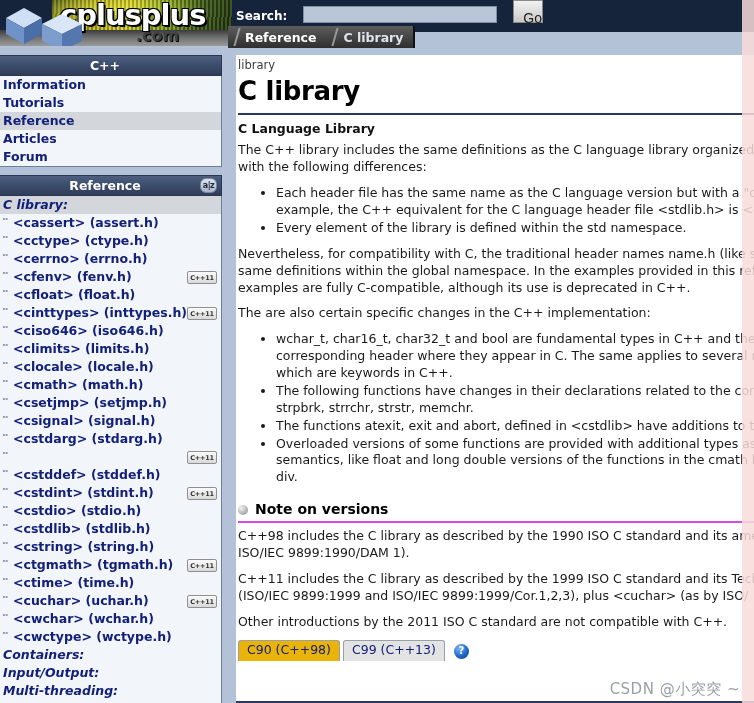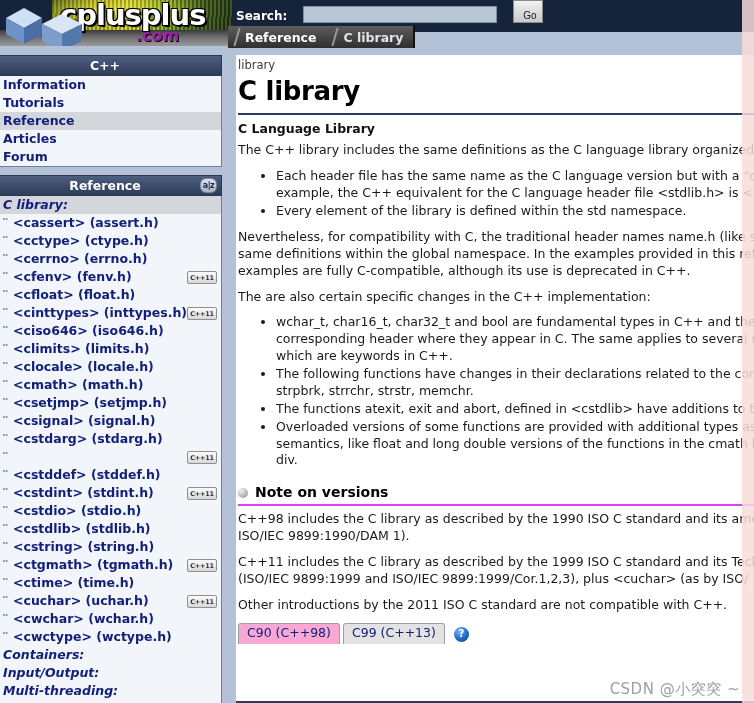--- a/index.html
+++ b/index.html
@@ -24,21 +24,21 @@
   .search-label {
     color: #ffffff; font-size: 12px; font-weight: bold;
     font-family: "DejaVu Sans", "Liberation Sans", sans-serif;
   }
   .search-input {
     width: 188px; height: 15px;
     background: #b9c6d8; border: 1px solid #7d8ea5;
     font-size: 11px; padding: 0 2px; color: #111;
   }
   .search-go {
-    width: 30px; height: 23px; font-size: 10px;
+    width: 30px; height: 23px; font-size: 14px;
     background: linear-gradient(#f2f2f2,#c9c9c9);
     border: 1px solid #8a8a8a; color: #222; cursor: pointer;
     padding: 9px;
   }
 
   
   .logo-banner {
     position: absolute; left: 0; top: 0; width: 232px; height: 46px;
     overflow: hidden;
   }
@@ -55,21 +55,21 @@
   .logo-word {
     position: absolute; left: 60px; top: -2px;
     font-size: 29px; font-weight: bold; letter-spacing: -1px;
     color: #ffffff;
     text-shadow: 2px 2px 0 #000, -1px -1px 0 #000, 1px -1px 0 #000, -1px 1px 0 #000;
     font-family: "DejaVu Sans", "Liberation Sans", sans-serif;
     z-index: 3;
   }
   .logo-dotcom {
     position: absolute; left: 136px; top: 26px;
-    font-size: 16px; font-weight: bold; color: #a21caf;
+    font-size: 16px; font-weight: bold; color: #404040;
     text-shadow: 1px 1px 0 #000;
     z-index: 3;
   }
   .logo-strip {
     position: absolute; left: 0; top: 30px; width: 232px; height: 16px;
     background: linear-gradient(#3b3b3b 0%, #6f6f6f 45%, #9a9a9a 100%);
   }
   .cube { position: absolute; z-index: 4; }
   .cube svg { display: block; }
 
@@ -209,21 +209,21 @@
   .ctab {
     height: 20px; padding: 0 8px;
     display: flex; align-items: center;
     font-size: 12.5px; color: #13207a;
     border: 1px solid #9aa0aa;
     border-bottom: none;
     border-radius: 3px 3px 0 0;
     background: #e3e3e3; cursor: pointer;
     white-space: nowrap;
   }
-  .ctab.active { background: #f9a8d4; color: #13207a; }
+  .ctab.active { background: #eab308; color: #13207a; }
   .help-icon {
     width: 15px; height: 15px; border-radius: 50%;
     background: radial-gradient(circle at 35% 28%, #7fb4ef 0%, #1f69c9 55%, #0d3e86 100%);
     color: #fff; font-size: 10px; font-weight: bold;
     display: flex; align-items: center; justify-content: center;
     margin-left: 6px; margin-bottom: 2px; cursor: pointer;
   }
 
   
   .right-pink {
@@ -339,20 +339,21 @@
     </div>
   </div>
 
   <div class="content">
     <div class="crumb">library</div>
     <h1 class="title">C library</h1>
     <h2 class="sub">C Language Library</h2>
 
     <p>
       <span>The C++ library includes the same definitions as the C language library organized in</span><br>
+      <span>with the following differences:</span>
     </p>
 
     <ul>
       <li>Each header file has the same name as the C language version but with a "c" example, the C++ equivalent for the C language header file &lt;stdlib.h&gt; is &lt;cstd</li>
       <li>Every element of the library is defined within the std namespace.</li>
     </ul>
 
     <p>Nevertheless, for compatibility with C, the traditional header names name.h (like stdli same definitions within the global namespace. In the examples provided in this refer the examples are fully C-compatible, although its use is deprecated in C++.</p>
     <p>The are also certain specific changes in the C++ implementation:</p>
 

